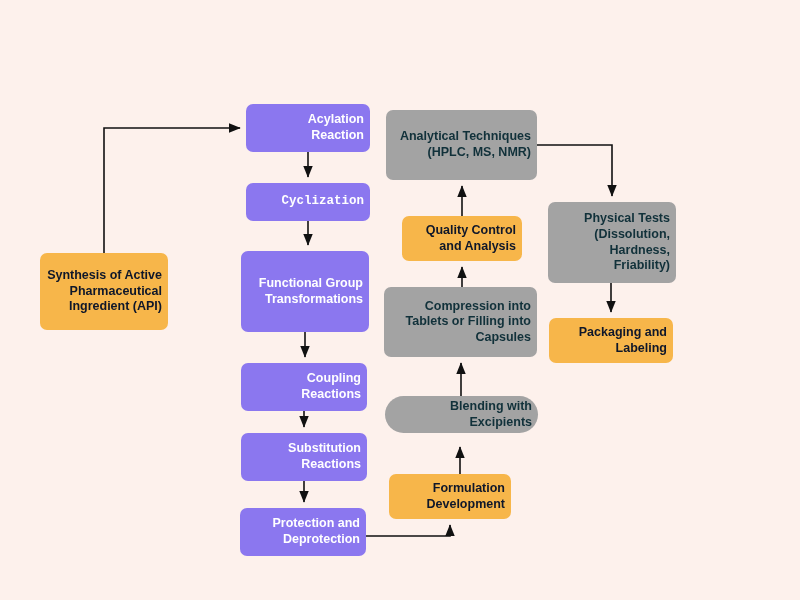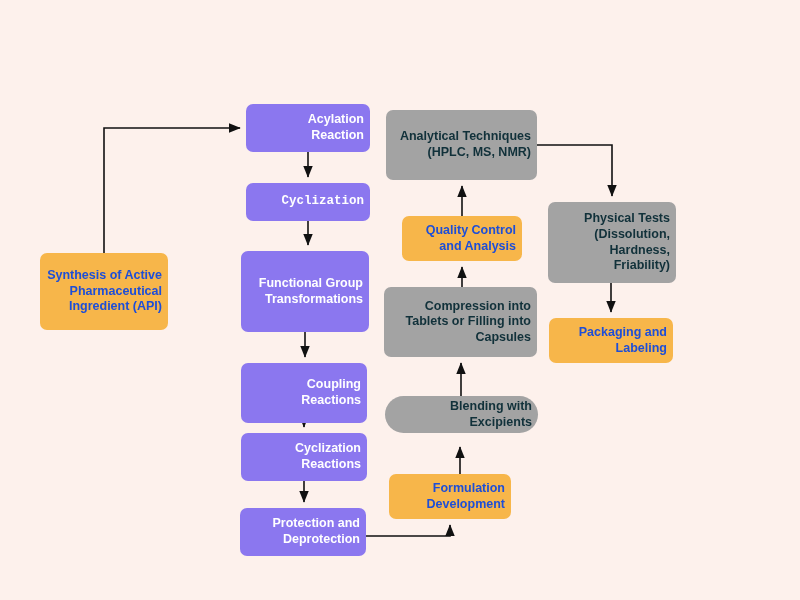--- a/index.html
+++ b/index.html
@@ -23,21 +23,21 @@
     box-sizing: border-box;
     border-radius: 7px;
     display: flex;
     align-items: center;
     justify-content: center;
     text-align: center;
     font-size: 12.5px;
     font-weight: bold;
     line-height: 1.25;
     padding: 4px 6px;
-    color: #1d4ed8;
+    color: #0f172a;
   }
   .node.orange {
     background: #f6b košík;
   }
   .orange {
     background: #f7b64a;
   }
   .purple {
     background: #8b77ef;
     color: #ffffff;
@@ -92,25 +92,25 @@
       </div>
       <div class="node purple" style="left: 246px; top: 104px; width: 124px; height: 48px;">
         <span class="node-label">Acylation Reaction</span>
       </div>
       <div class="node purple" style="left: 246px; top: 183px; width: 124px; height: 38px; font-family: Liberation Mono, monospace;">
         <span class="node-label">Cyclization</span>
       </div>
       <div class="node purple" style="left: 241px; top: 251px; width: 128px; height: 81px;">
         <span class="node-label">Functional Group Transformations</span>
       </div>
-      <div class="node purple" style="left: 241px; top: 363px; width: 126px; height: 60px;">
+      <div class="node purple" style="left: 241px; top: 363px; width: 126px; height: 48px;">
         <span class="node-label">Coupling Reactions</span>
       </div>
       <div class="node purple" style="left: 241px; top: 433px; width: 126px; height: 48px;">
-        <span class="node-label">Cyclization Reactions</span>
+        <span class="node-label">Substitution Reactions</span>
       </div>
       <div class="node purple" style="left: 240px; top: 508px; width: 126px; height: 48px;">
         <span class="node-label">Protection and Deprotection</span>
       </div>
       <div class="node orange" style="left: 389px; top: 474px; width: 122px; height: 45px;">
         <span class="node-label">Formulation Development</span>
       </div>
       <div class="node teal" style="left: 385px; top: 396px; width: 153px; height: 37px; border-radius: 19px;">
         <span class="node-label">Blending with Excipients</span>
       </div>

